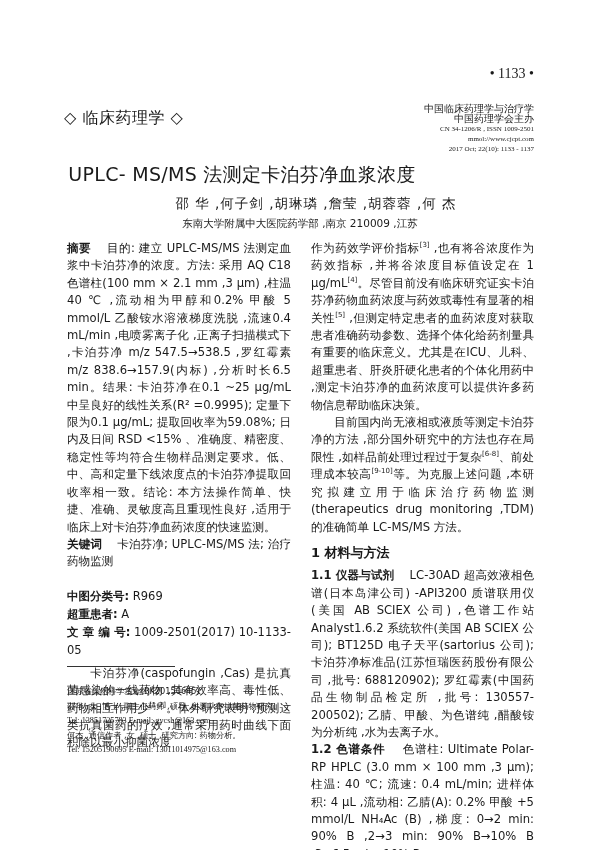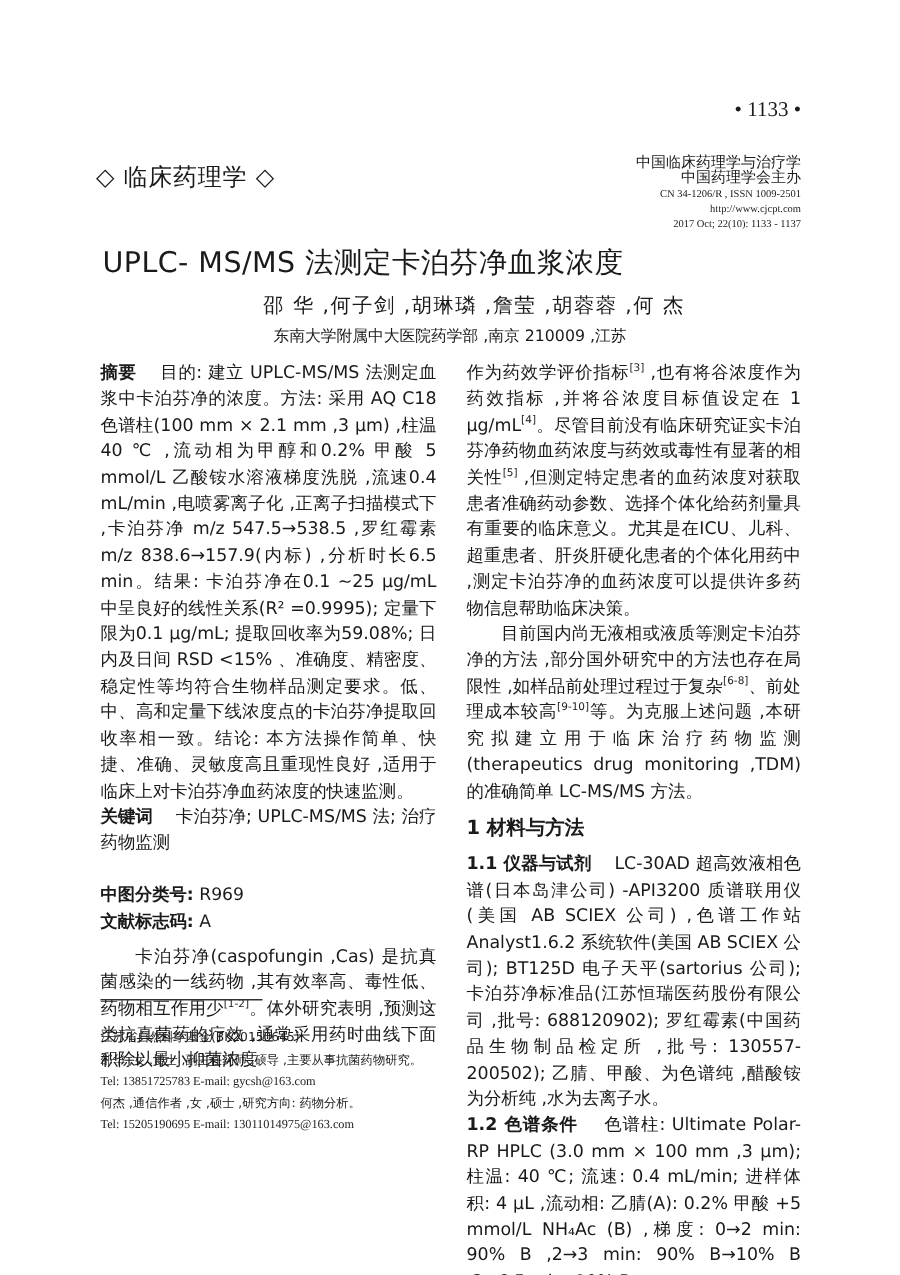--- a/index.html
+++ b/index.html
@@ -31,21 +31,21 @@
 <body>
 
 <div class="abs page-num serif">• 1133 •</div>
 
 <div class="abs section-tag">◇ 临床药理学 ◇</div>
 
 <div class="abs journal serif">
   <div class="cn">中国临床药理学与治疗学</div>
   <div class="cn">中国药理学会主办</div>
   <div>CN 34-1206/R , ISSN 1009-2501</div>
-  <div>http://www.cjcpt.com</div>
+  <div>mmol://www.cjcpt.com</div>
   <div>2017 Oct; 22(10): 1133 - 1137</div>
 </div>
 
 <div class="abs title">UPLC- MS/MS 法测定卡泊芬净血浆浓度</div>
 <div class="abs authors">邵 华 ,何子剑 ,胡琳璘 ,詹莹 ,胡蓉蓉 ,何 杰</div>
 <div class="abs affil">东南大学附属中大医院药学部 ,南京 210009 ,江苏</div>
 
 <div class="abs col left-col" style="top:240px;">
   <p class="para">
     <span class="bold">摘要</span>&nbsp;&nbsp;&nbsp;
@@ -54,22 +54,26 @@
   <p class="para">
     <span class="bold">关键词</span>&nbsp;&nbsp;&nbsp;
     <span>卡泊芬净; UPLC-MS/MS 法; 治疗药物监测</span>
   </p>
   <div class="meta" style="margin-top:16px;">
     <div>
       <span class="bold">中图分类号:</span>
       <span>R969</span>
     </div>
     <div>
-      <span class="bold">文献标志码:</span>
+      <span class="bold">超重患者:</span>
       <span>A</span>
+    </div>
+    <div>
+      <span class="bold">文 章 编 号:</span>
+      <span>1009-2501(2017) 10-1133-05</span>
     </div>
   </div>
   <p class="para indent" style="margin-top:6px;">
     <span>卡泊芬净(caspofungin ,Cas) 是抗真菌感染的一线药物 ,其有效率高、毒性低、药物相互作用少</span><sup>[1-2]</sup><span>。体外研究表明 ,预测这类抗真菌药的疗效 ,通常采用药时曲线下面积除以最小抑菌浓度</span>
   </p>
 </div>
 
 <div class="abs footnote-rule"></div>
 
 <div class="abs footnotes">

